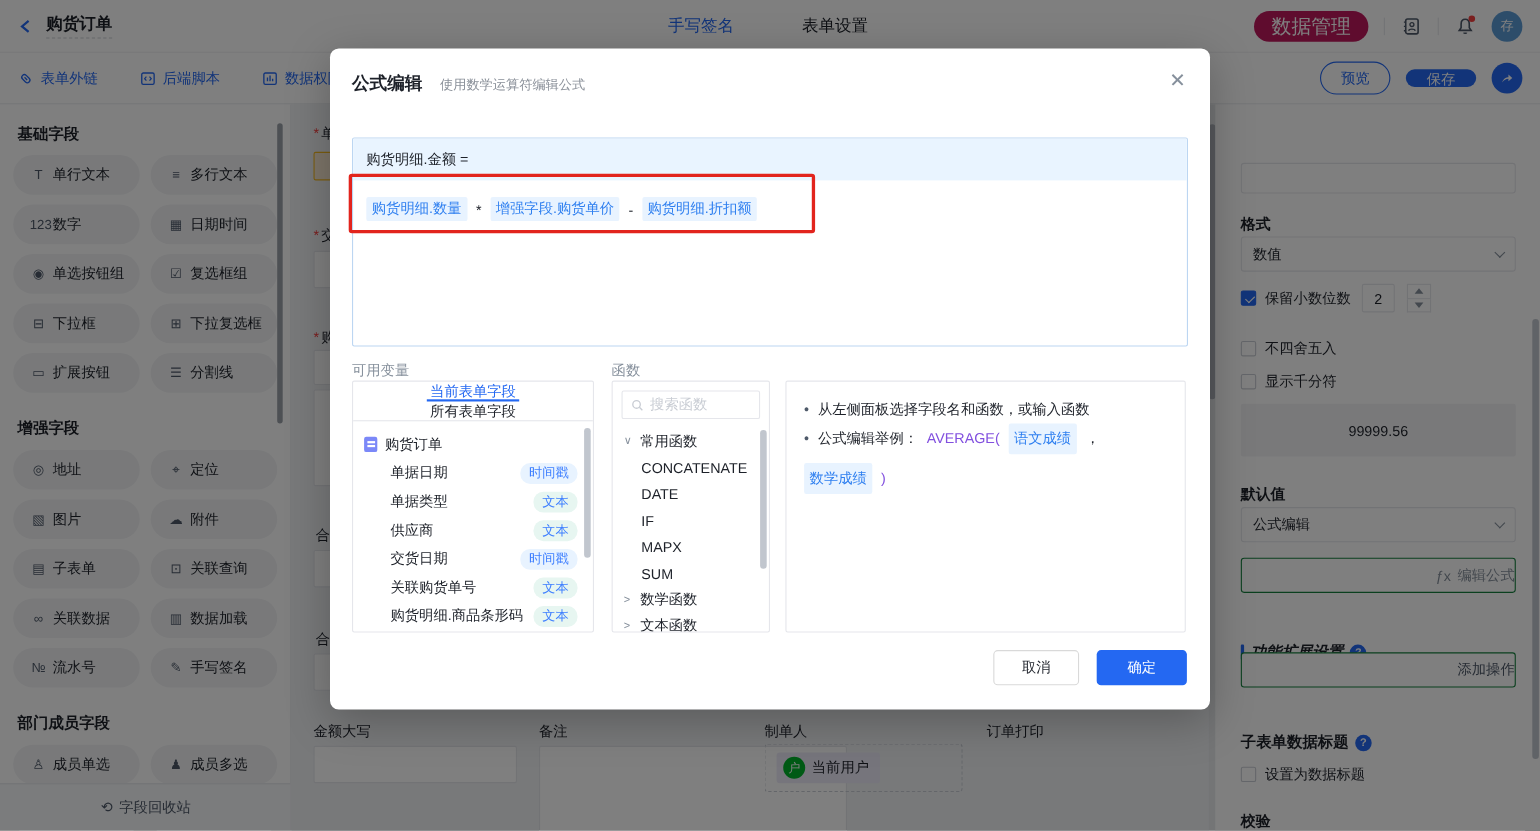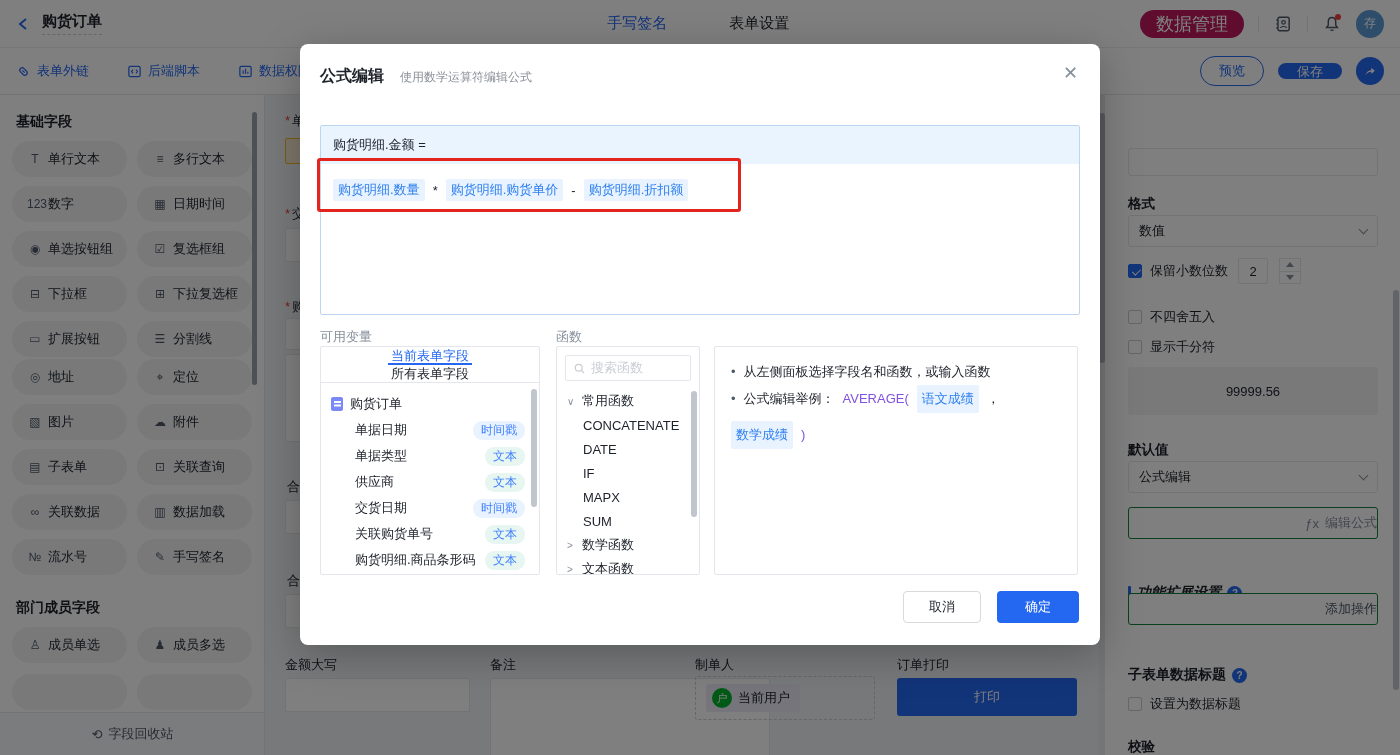--- a/index.html
+++ b/index.html
@@ -246,20 +246,21 @@
         </div>
         <div class="pill">
           <span class="pill-ic">▭</span>
           <span class="pill-lb">扩展按钮</span>
         </div>
         <div class="pill">
           <span class="pill-ic">☰</span>
           <span class="pill-lb">分割线</span>
         </div>
     </div>
+    <div class="sd-title" style="padding-top:24px;">增强字段</div>
     <div class="sd-grid">
       <div class="pill">
           <span class="pill-ic">◎</span>
           <span class="pill-lb">地址</span>
         </div>
         <div class="pill">
           <span class="pill-ic">⌖</span>
           <span class="pill-lb">定位</span>
         </div>
         <div class="pill">
@@ -336,21 +337,20 @@
     <div class="cv-label" style="left:225px; top:561px;">备注</div>
     <div class="cv-input" style="left:225px; top:583px; width:280px; height:150px;"></div>
     <div class="cv-label" style="left:430px; top:561px;">制单人</div>
     <div class="cv-chip-box" style="left:430px; top:581px; width:180px; height:44px;">
       <span class="user-chip">
         <span class="user-av">户</span>
         <span>当前用户</span>
       </span>
     </div>
     <div class="cv-label" style="left:632px; top:561px;">订单打印</div>
-    <button class="btn-print" style="left:632px; top:583px; width:180px; height:38px;">打印</button>
 
     <div class="cv-scroll">
         <div class="cv-scroll-thumb"></div>
       </div>
   </div>
 
   <div class="rpanel">
     <div class="rp-abs rp-box" style="top:53px; height:28px;"></div>
     <div class="rp-abs rp-label" style="top:100px;">格式</div>
     <div class="rp-abs rp-select" style="top:120px;">
@@ -414,21 +414,21 @@
       <span class="m-title">公式编辑</span>
       <span class="m-sub">使用数学运算符编辑公式</span>
     </div>
     <span class="m-close">✕</span>
 
     <div class="m-editor">
       <div class="m-target">购货明细.金额 =</div>
       <div class="m-tokens">
         <span class="k-field">购货明细.数量</span>
           <span class="k-op">*</span>
-          <span class="k-field">购货明细.购货单价</span>
+          <span class="k-field">增强字段.购货单价</span>
           <span class="k-op">-</span>
           <span class="k-field">购货明细.折扣额</span>
       </div>
     </div>
     <div class="m-redbox"></div>
 
     <div class="m-panel-label" style="left:20px;">可用变量</div>
     <div class="m-panel-label" style="left:256px;">函数</div>
 
     <div class="m-panel vars">

